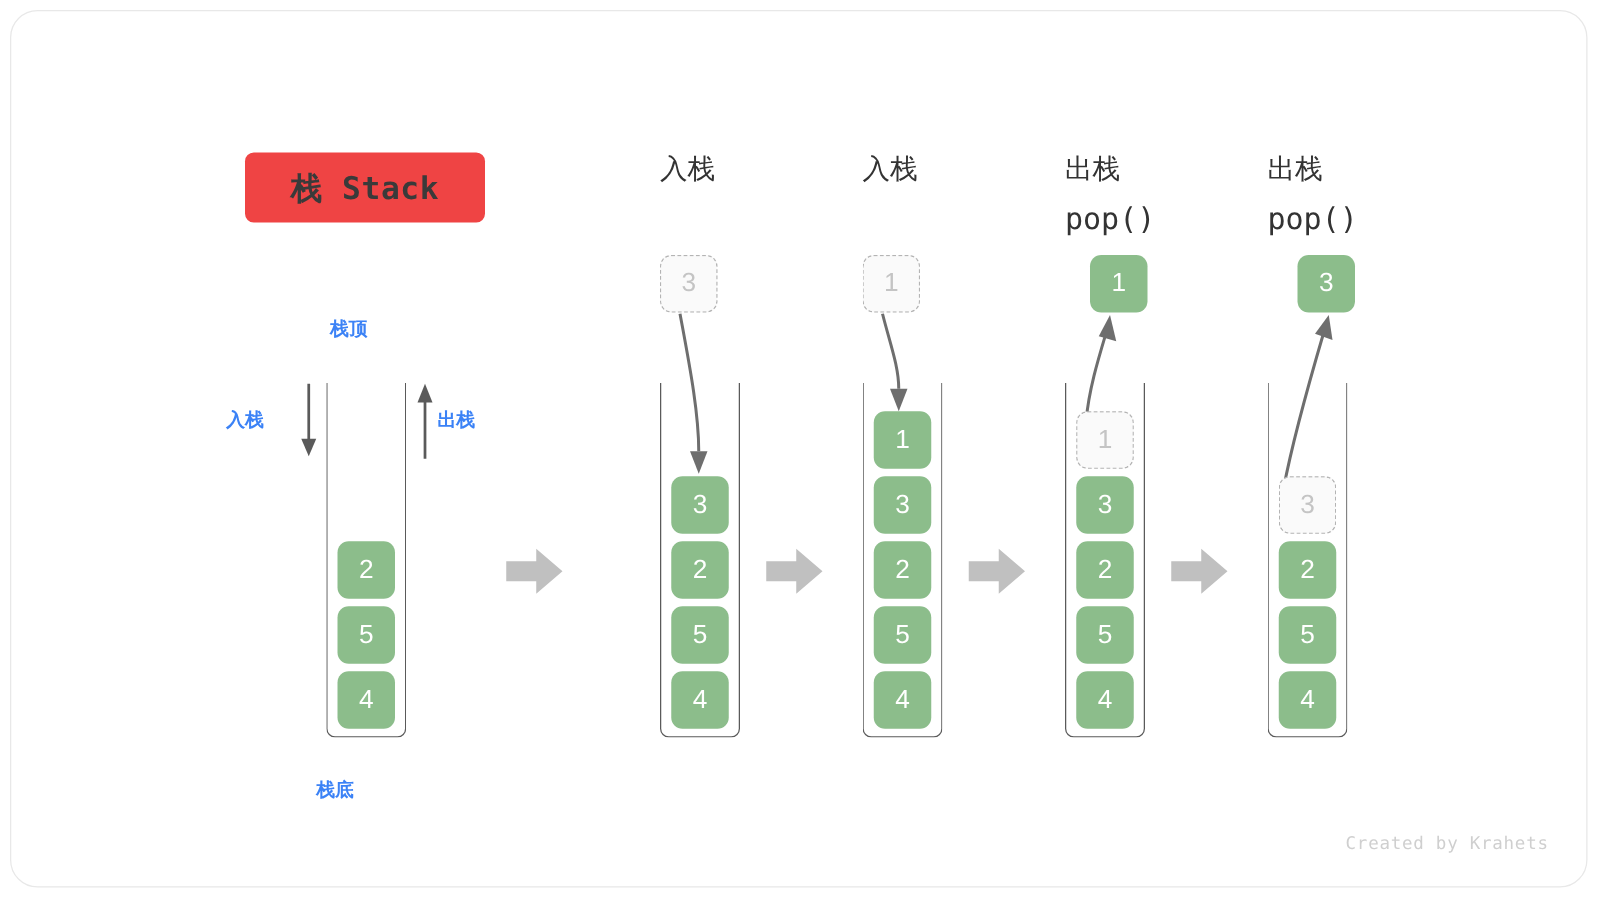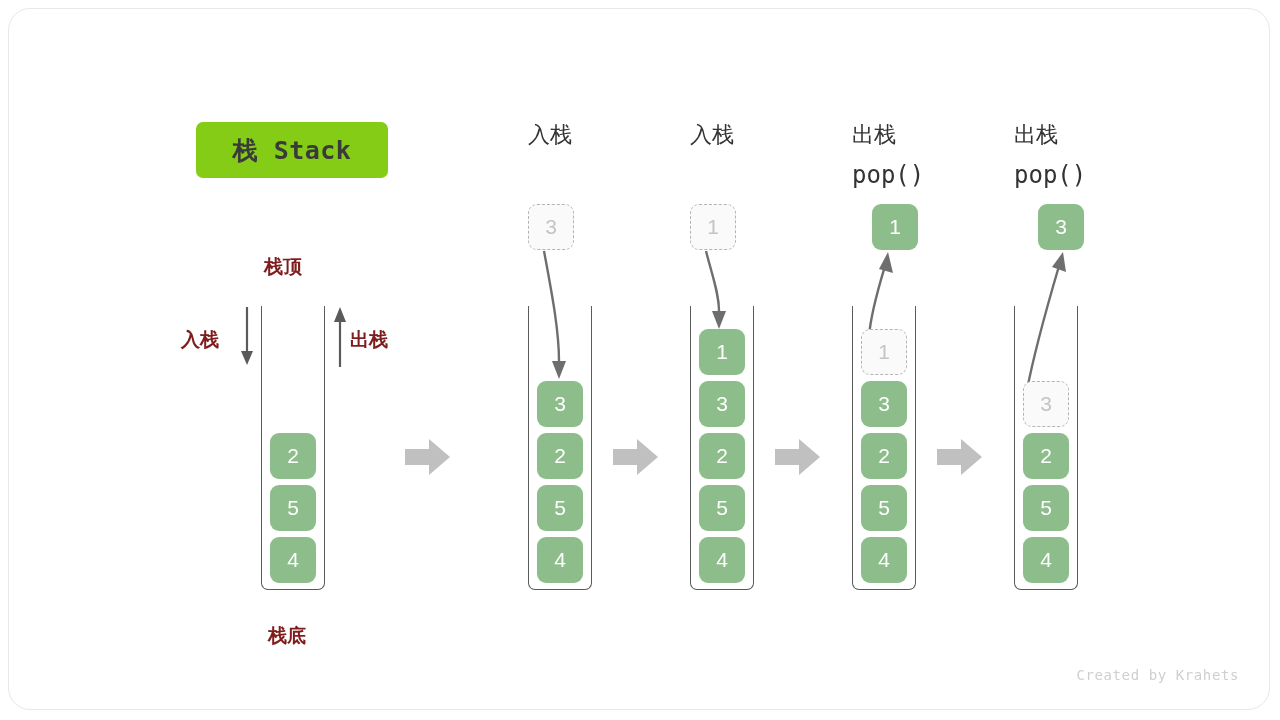--- a/index.html
+++ b/index.html
@@ -24,40 +24,40 @@
     border-radius: 22px;
     box-sizing: border-box;
     overflow: hidden;
   }
   .abs { position: absolute; }
 
   
   #title-chip {
     left: 187px; top: 113px;
     width: 192px; height: 56px;
-    background: #84cc16;
+    background: #ef4444;
     border-radius: 7px;
     display: flex; align-items: center; justify-content: center;
     font-family: "DejaVu Sans Mono", "Liberation Mono", monospace;
     font-size: 25px;
     font-weight: bold;
     color: #3a3a3a;
     letter-spacing: 0.5px;
   }
 
   
   .cap-bold {
-    font-size: 19px;
+    font-size: 15px;
     font-weight: bold;
-    color: #7f1d1d;
+    color: #3b82f6;
     white-space: nowrap;
     font-family: "Liberation Sans", "DejaVu Sans", sans-serif;
   }
   #label-top  { left: 255px; top: 245px; }
-  #label-bottom { left: 259px; top: 614px; }
+  #label-bottom { left: 244px; top: 614px; }
   #label-push-side { left: 172px; top: 318px; }
   #label-pop-side  { left: 341px; top: 318px; }
 
   
   .op-head {
     width: 160px;
     text-align: left;
     line-height: 40px;
   }
   .op-cn {

